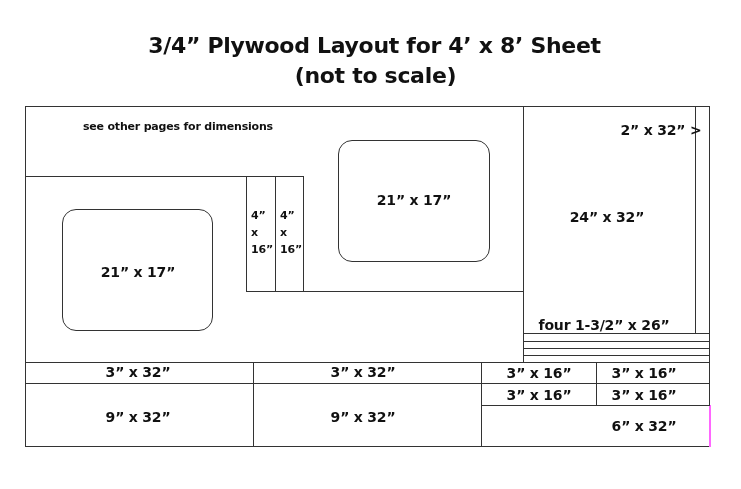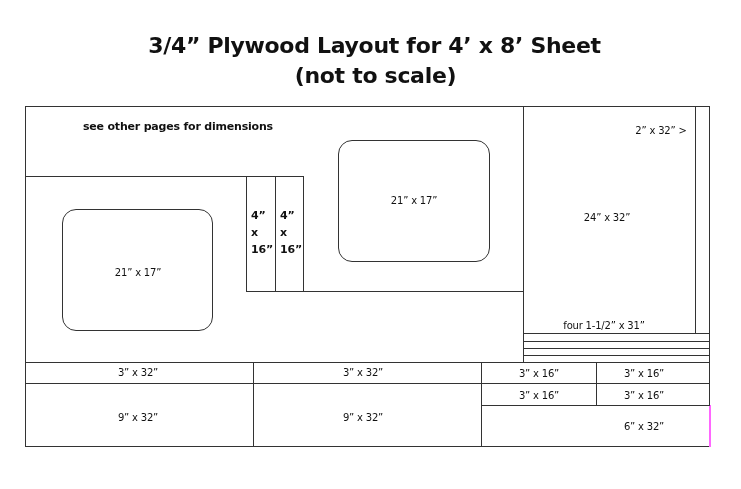--- a/index.html
+++ b/index.html
@@ -34,22 +34,22 @@
     .h { height: 1.4px; }
     .v { width: 1.4px; }
     .box {
       position: absolute;
       border: 1.4px solid #333;
       box-sizing: border-box;
       border-radius: 14px;
     }
     .label {
       position: absolute;
-      font-weight: normal;
-      font-size: 10px;
+      font-weight: bold;
+      font-size: 14px;
       white-space: nowrap;
       transform: translate(-50%, -50%);
       letter-spacing: -0.2px;
     }
     .note {
       position: absolute;
       left: 83px;
       top: 118px;
       font-weight: bold;
       font-size: 11px;
@@ -124,21 +124,21 @@
   <div>16”</div>
 </div>
 <div class="strip-label" style="left:280px; top:207px;">
   <div>4”</div>
   <div>x</div>
   <div>16”</div>
 </div>
 
 <div class="label" style="left:661px; top:130px;">2” x 32” &gt;</div>
 <div class="label" style="left:607px; top:217px;">24” x 32”</div>
-<div class="label" style="left:604px; top:325px;">four 1-1/2” x 31”</div>
+<div class="label" style="left:604px; top:325px;">four 1-3/2” x 26”</div>
 
 <div class="label" style="left:138px; top:372px;">3” x  32”</div>
 <div class="label" style="left:363px; top:372px;">3” x  32”</div>
 <div class="label" style="left:138px; top:417px;">9” x 32”</div>
 <div class="label" style="left:363px; top:417px;">9” x 32”</div>
 
 <div class="label" style="left:539px; top:373px;">3” x 16”</div>
 <div class="label" style="left:644px; top:373px;">3” x 16”</div>
 <div class="label" style="left:539px; top:395px;">3” x 16”</div>
 <div class="label" style="left:644px; top:395px;">3” x 16”</div>

